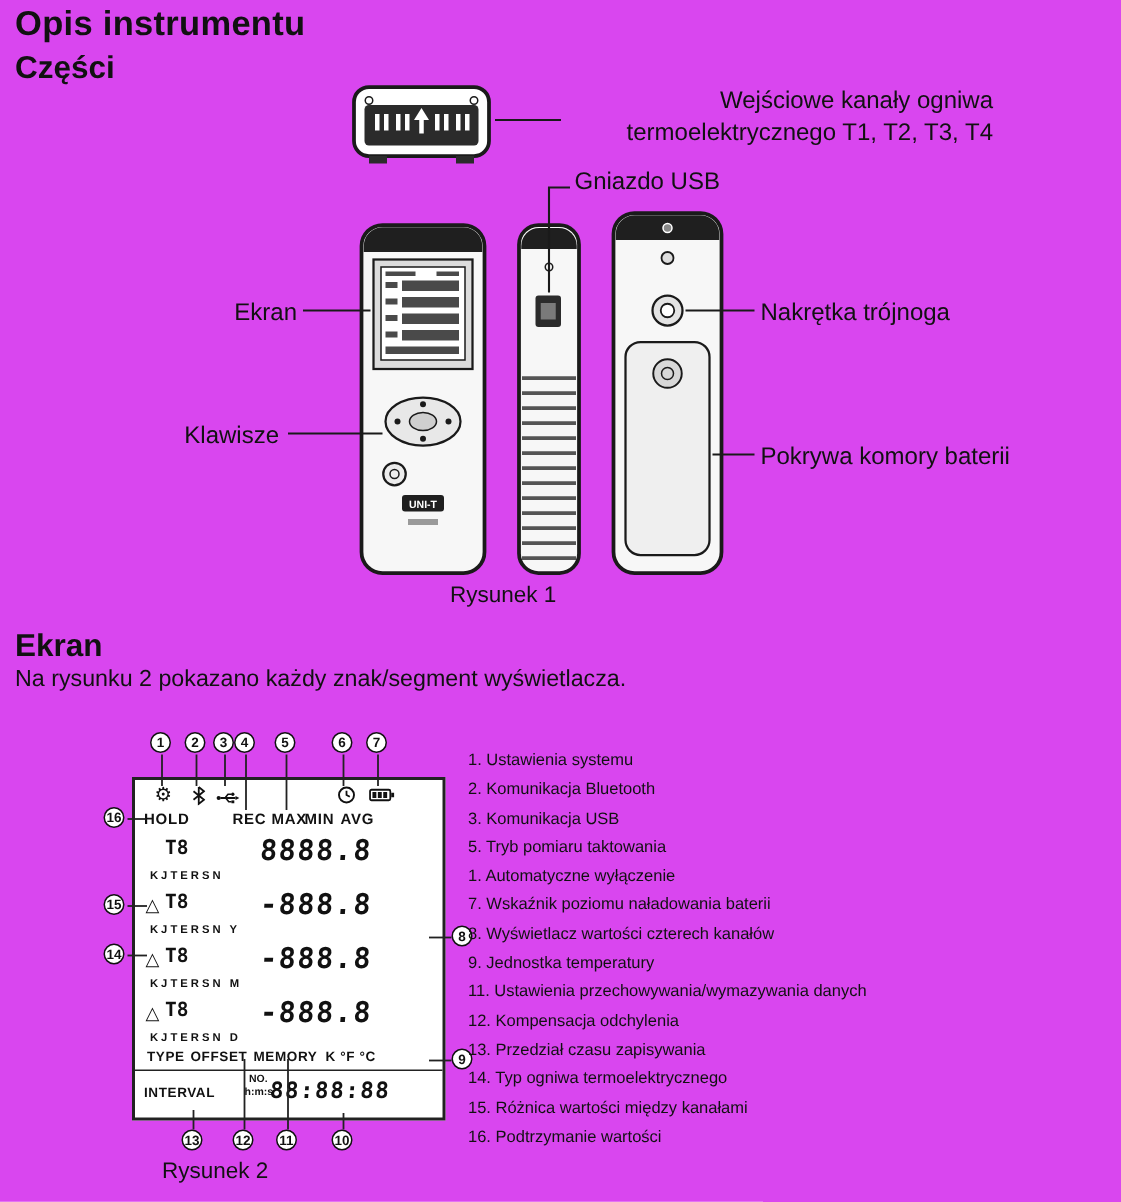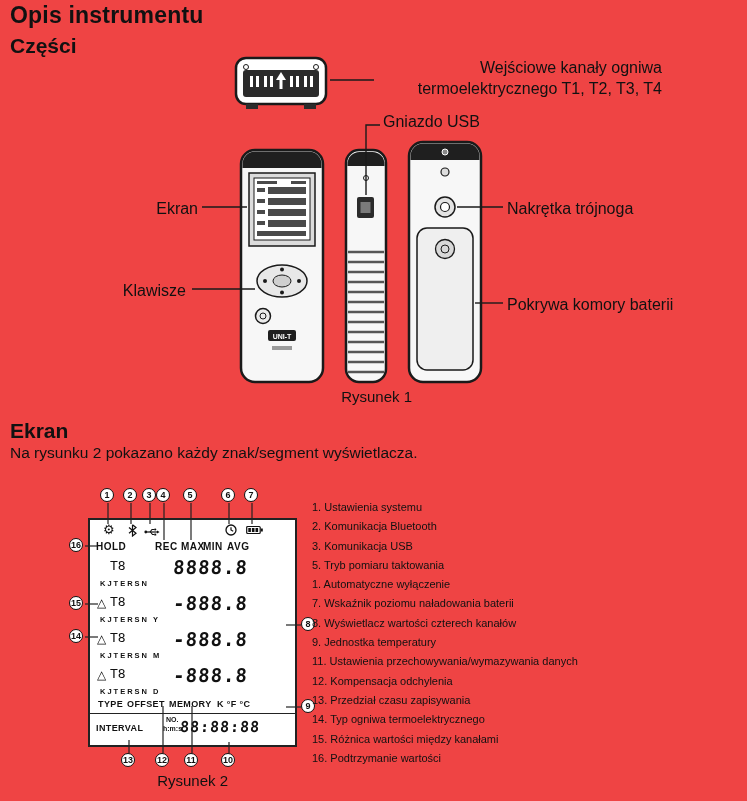--- a/index.html
+++ b/index.html
@@ -1,36 +1,36 @@
 <!DOCTYPE html>
 <html><head>
 <meta charset="utf-8">
 <style>
   *{box-sizing:border-box}
   body{margin:0;background:#fff}
-  .page{position:relative;width:747px;height:801px;background:#ef4444;color:#111;
+  .page{position:relative;width:747px;height:801px;background:#d946ef;color:#111;
         font-family:"Liberation Sans",sans-serif;overflow:hidden}
   .abs{position:absolute}
   .h1{font-size:23px;font-weight:bold;letter-spacing:.2px}
   .h2{font-size:21px;font-weight:bold}
   .body-text{font-size:15.5px}
   .fig-label{font-size:16px;line-height:21px}
-  .fig-caption{font-size:15px;text-align:right}
+  .fig-caption{font-size:15px;text-align:left}
   .list{position:absolute;left:312px;top:498px;width:430px;font-size:11px;line-height:19.3px}
   .list .li{white-space:nowrap}
   
   .lcd{position:absolute;left:88px;top:518px;width:209px;height:229px;border:2px solid #222;background:#fff}
   .mono{font-family:"DejaVu Sans Mono",monospace;font-weight:bold}
   .lcd-small{position:absolute;font-size:10px;font-weight:bold;letter-spacing:.5px}
   .lcd-9{position:absolute;font-size:9px;font-weight:bold;letter-spacing:.4px}
   .tiny{position:absolute;font-size:7px;font-weight:bold}
   .types{position:absolute;font-size:7.5px;font-weight:bold;letter-spacing:2px}
   .ch{position:absolute;left:0;width:100%;height:22px}
   .ch .d{position:absolute;left:7px;top:4px;font-size:12px}
-  .ch .t{position:absolute;left:20px;top:2px;font-size:13px;font-family:"DejaVu Sans Mono",monospace;font-weight:normal}
+  .ch .t{position:absolute;left:20px;top:2px;font-size:13px;font-family:"DejaVu Sans Mono",monospace;font-weight:bold}
   .ch .v{position:absolute;left:38px;top:0;width:120px;text-align:right;font-family:"DejaVu Sans Mono",monospace;
          font-weight:bold;font-size:19px;letter-spacing:1px;transform:skewX(-4deg)}
   .lcd-sep{position:absolute;left:0;top:193px;width:100%;border-top:1.5px solid #222}
   .lcd-time{position:absolute;left:90px;top:198px;font-size:15px;letter-spacing:1px;transform:skewX(-4deg)}
   .icon{position:absolute;line-height:1}
   .co{position:absolute;width:14px;height:14px;border:1px solid #111;border-radius:50%;font-size:9px;font-weight:bold;
       display:flex;align-items:center;justify-content:center;background:#fff}
 </style>
 </head>
 <body>

